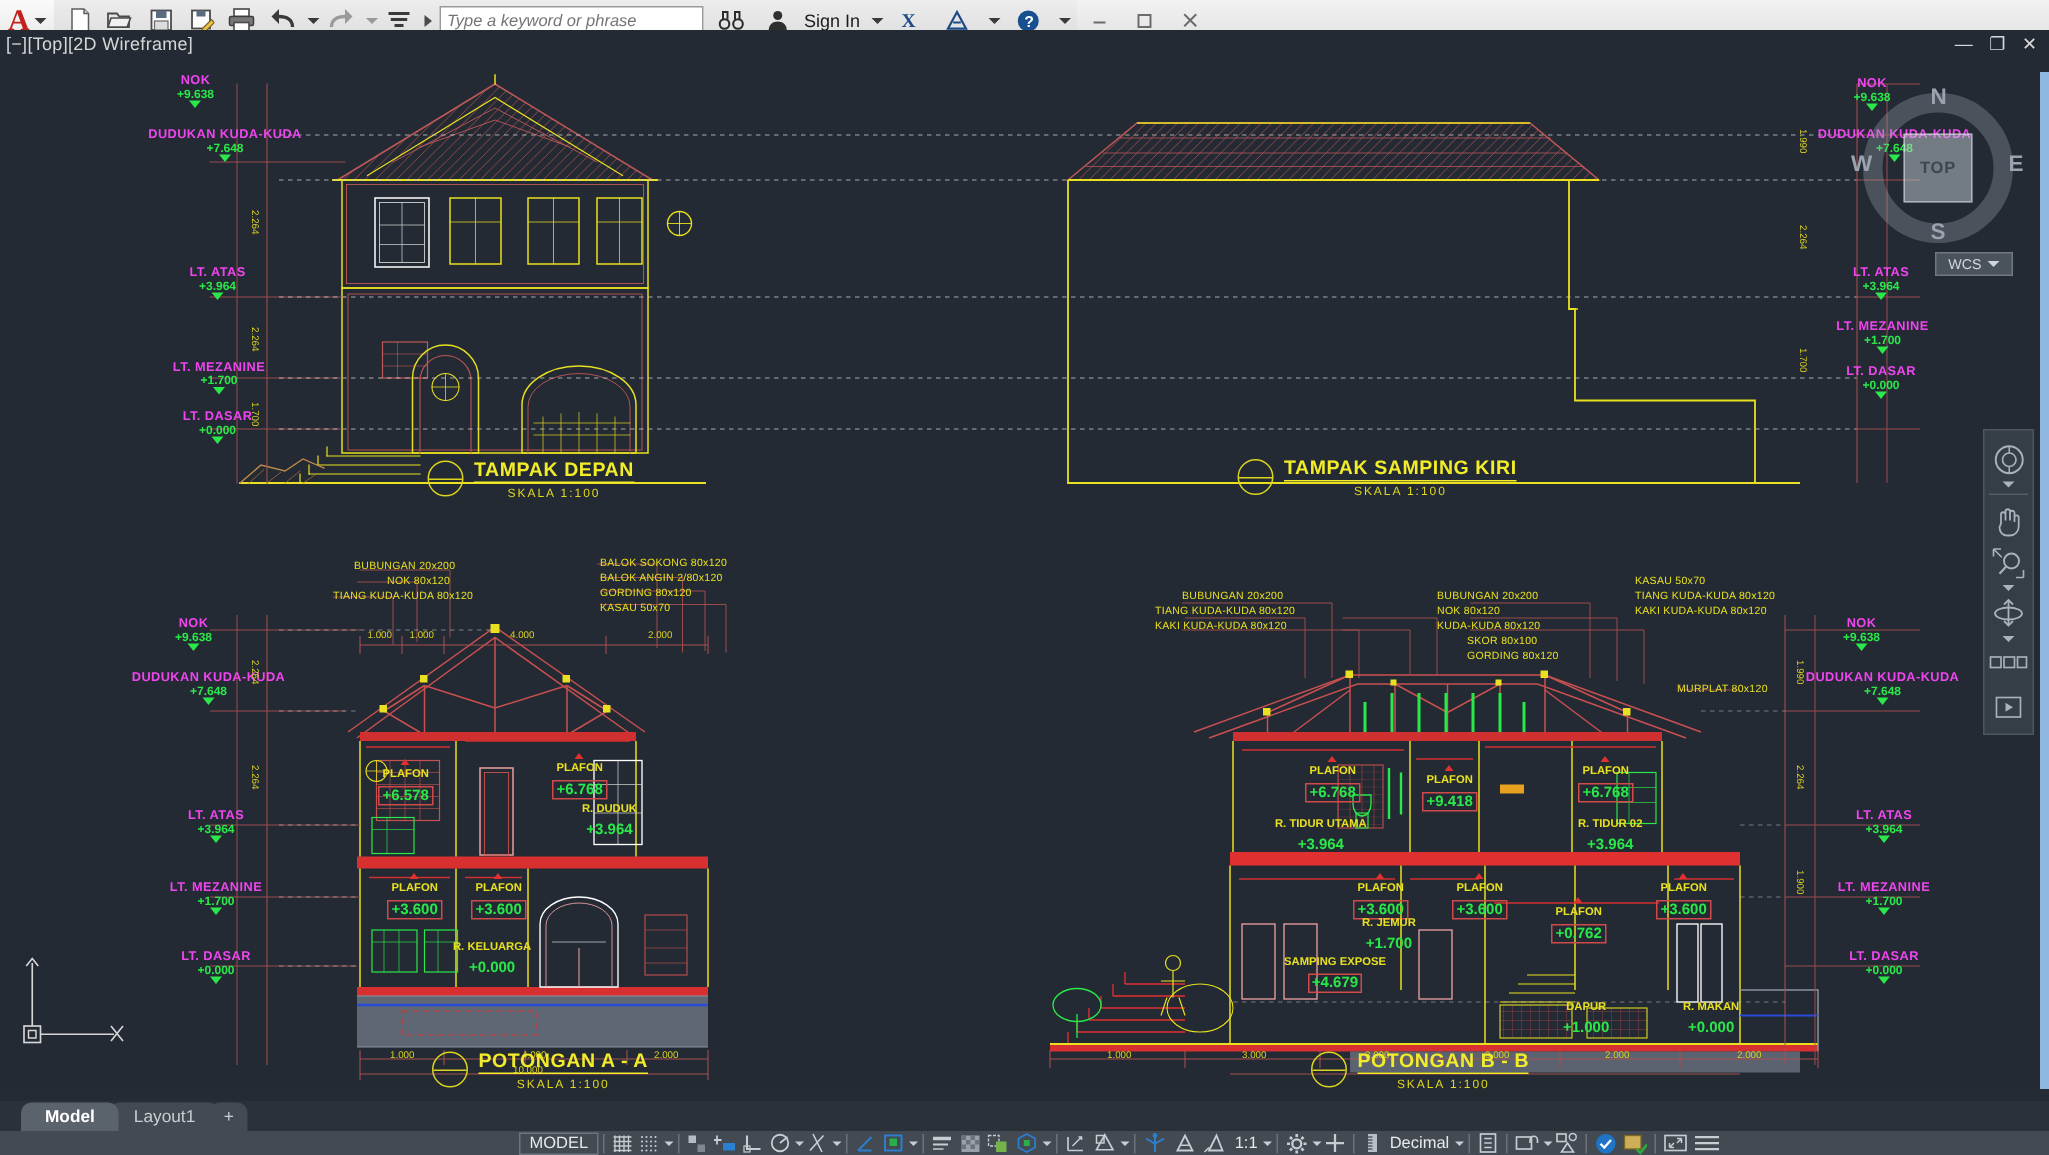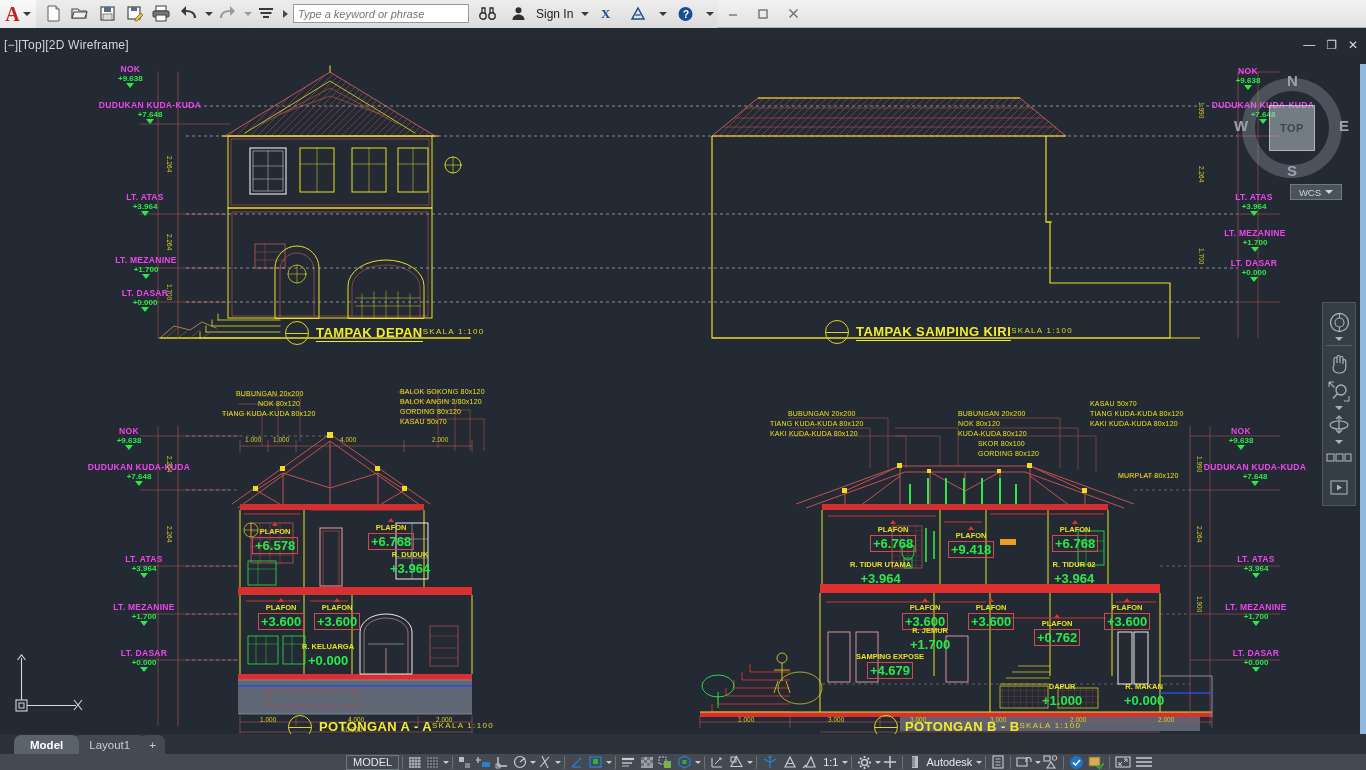--- a/index.html
+++ b/index.html
@@ -53,21 +53,21 @@
   .search-box input{
     border:0;outline:0;width:100%;font-size:11px;font-style:italic;color:#8d8d8d;
     font-family:"Liberation Sans",sans-serif;background:transparent;
   }
   .signin{font-size:12px;color:#1b1b1b;white-space:nowrap;}
   .win-ctrl{display:flex;align-items:center;height:28px;}
   .win-btn{width:30px;height:28px;display:flex;align-items:center;justify-content:center;}
 
   
   .canvas{
-    position:absolute;left:0;top:36px;width:1366px;height:706px;
+    position:absolute;left:0;top:20px;width:1366px;height:706px;
     background:#232a33; overflow:hidden;
   }
   .vp-label{
     position:absolute;left:4px;top:2px;font-size:12px;color:#d6d6d6;
     letter-spacing:.2px; white-space:nowrap;
   }
   .vp-wins{
     position:absolute;right:8px;top:3px;display:flex;gap:11px;align-items:center;
   }
   .vp-wins span{color:#d8d8d8;font-size:12px;line-height:1;}
@@ -75,21 +75,21 @@
   
   .sect-title{position:absolute;display:flex;align-items:center;gap:7px;}
   .sect-circ{
     width:24px;height:24px;border:1.5px solid #dcd41e;border-radius:50%;
     position:relative;flex:none;
   }
   .sect-circ:after{
     content:"";position:absolute;left:0;top:50%;width:100%;height:0;
     border-top:1.5px solid #dcd41e;
   }
-  .sect-txtwrap{display:flex;flex-direction:row;text-align:center;}
+  .sect-txtwrap{display:flex;flex-direction:column;text-align:center;}
   .sect-name{
     font-size:13px;font-weight:bold;color:#f2ec2a;letter-spacing:.4px;
     border-bottom:1.5px solid #f2ec2a;padding-bottom:1px;
   }
   .sect-scale{font-size:8px;color:#e0d820;letter-spacing:1.3px;margin-top:2px;}
 
   
   .elev{position:absolute;text-align:center;}
   .elev .nm{font-size:8.5px;color:#ef45ef;font-weight:bold;letter-spacing:.3px;}
   .elev .vl{font-size:8px;color:#2ae84a;font-weight:bold;}
@@ -100,21 +100,21 @@
   }
 
   
   .plafon{position:absolute;text-align:center;}
   .plafon .tr{
     width:0;height:0;margin:0 auto 1px;
     border-left:3px solid transparent;border-right:3px solid transparent;
     border-bottom:4px solid #e03030;
   }
   .plafon .pn{font-size:7.5px;color:#e8e020;font-weight:bold;}
-  .plafon .pv{font-size:13px;color:#2ae84a;font-weight:bold;border:1px solid #d04a4a;padding:0 2px;display:inline-block;}
+  .plafon .pv{font-size:10px;color:#2ae84a;font-weight:bold;border:1px solid #d04a4a;padding:0 2px;display:inline-block;}
 
   .anno{position:absolute;font-size:7px;color:#e8e020;white-space:nowrap;letter-spacing:.2px;}
   .dimtxt{position:absolute;font-size:6.5px;color:#d8cf23;white-space:nowrap;}
 
   
   .viewcube{position:absolute;right:22px;top:40px;width:104px;height:104px;}
   .vc-ring{
     position:absolute;left:2px;top:2px;width:100px;height:100px;border-radius:50%;
     border:13px solid rgba(168,176,186,.30);
   }
@@ -1216,21 +1216,21 @@
       </svg>
   </div>
   <div class="sb-sep"></div>
 
   <div class="sb-item">
     <svg width="12" height="14" viewBox="0 0 12 14">
         <rect x="3" y="1" width="6" height="12" fill="#b8bec5"></rect>
         <path d="M3 3h3M3 5h3M3 7h3M3 9h3M3 11h3" stroke="#545b63" stroke-width=".9"></path>
       </svg>
   </div>
-  <span class="sb-txt">Autodesk</span>
+  <span class="sb-txt">Decimal</span>
   <span class="sb-tri"></span>
   <div class="sb-sep"></div>
 
   <div class="sb-item">
     <svg width="14" height="14" viewBox="0 0 14 14">
         <rect x="2" y="1" width="10" height="12" fill="none" stroke="#c8cdd3" stroke-width="1.1"></rect>
         <path d="M4.5 4h5M4.5 7h5M4.5 10h5" stroke="#c8cdd3" stroke-width=".9"></path>
       </svg>
   </div>
   <div class="sb-sep"></div>

